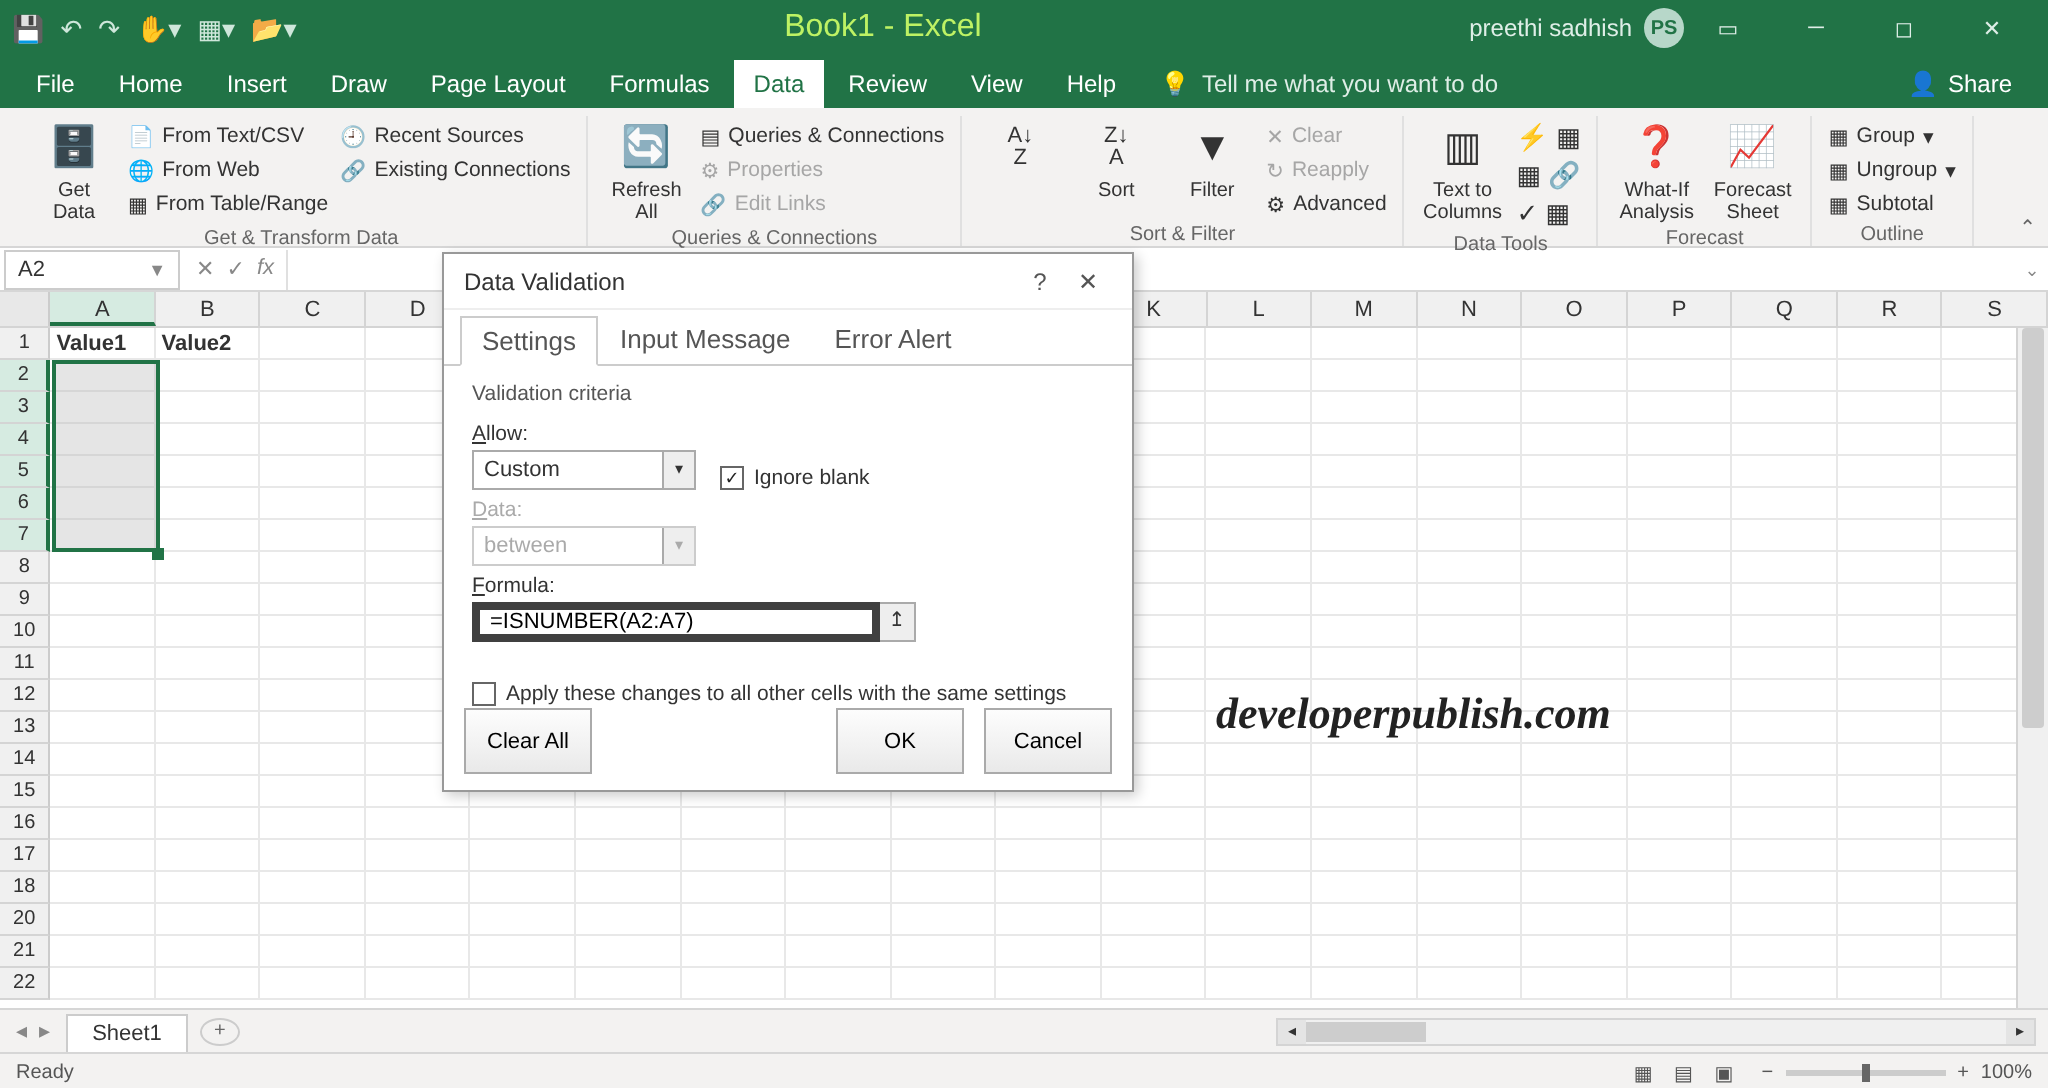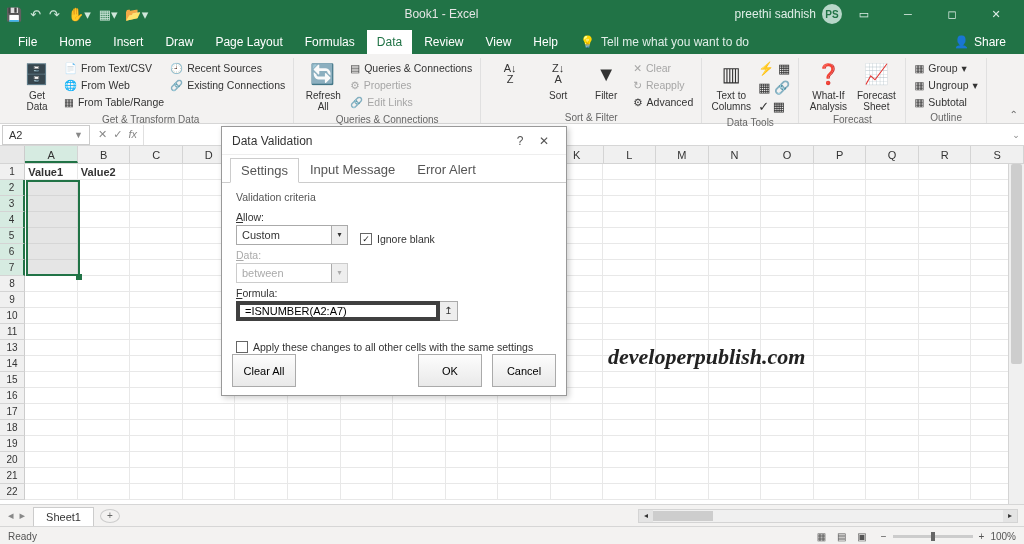--- a/index.html
+++ b/index.html
@@ -2,21 +2,21 @@
 <html><head>
 <meta charset="utf-8">
 <style>
 * { margin:0; padding:0; box-sizing:border-box; font-family:"Segoe UI",Arial,sans-serif; user-select:none; }
 body { width:1024px; height:544px; background:#fff; overflow:hidden; position:relative; font-size:12px; color:#333; }
 
 
 .titlebar { height:28px; background:#217346; display:flex; align-items:center; padding:0 6px; color:#fff; }
 .titlebar .qat { display:flex; align-items:center; gap:8px; }
 .titlebar .qat span { color:#cfe7db; font-size:13px; }
-.titlebar .title { flex:1; text-align:center; font-size:12px; color:#e5e5e5; }
+.titlebar .title { flex:1; text-align:center; font-size:16px; color:#bef264; }
 .titlebar .user { display:flex; align-items:center; gap:6px; font-size:12px; color:#dfeee7; }
 .titlebar .avatar { width:20px; height:20px; border-radius:50%; background:#b7d7c9; color:#217346; display:flex; align-items:center; justify-content:center; font-size:10px; font-weight:600; }
 .titlebar .winbtn { width:44px; height:28px; display:flex; align-items:center; justify-content:center; color:#dfeee7; font-size:11px; }
 
 
 .tabstrip { height:26px; background:#217346; display:flex; align-items:flex-end; padding:0 8px; gap:2px; color:#fff; }
 .tabstrip .tab { padding:5px 10px; font-size:12px; cursor:pointer; }
 .tabstrip .tab.active { background:#fff; color:#217346; }
 .tabstrip .tell { display:flex; align-items:center; gap:6px; padding:5px 10px; color:#dfeee7; font-size:12px; }
 .tabstrip .spacer { flex:1; }
@@ -527,20 +527,42 @@
         <div class="cell"></div>
         <div class="cell"></div>
         <div class="cell"></div>
         <div class="cell"></div>
         <div class="cell"></div>
         <div class="cell"></div>
         <div class="cell"></div>
         <div class="cell"></div>
       </div>
       <div class="row">
+        <div class="rh">12</div>
+        <div class="cell"></div>
+        <div class="cell"></div>
+        <div class="cell"></div>
+        <div class="cell"></div>
+        <div class="cell"></div>
+        <div class="cell"></div>
+        <div class="cell"></div>
+        <div class="cell"></div>
+        <div class="cell"></div>
+        <div class="cell"></div>
+        <div class="cell"></div>
+        <div class="cell"></div>
+        <div class="cell"></div>
+        <div class="cell"></div>
+        <div class="cell"></div>
+        <div class="cell"></div>
+        <div class="cell"></div>
+        <div class="cell"></div>
+        <div class="cell"></div>
+      </div>
+      <div class="row">
         <div class="rh">13</div>
         <div class="cell"></div>
         <div class="cell"></div>
         <div class="cell"></div>
         <div class="cell"></div>
         <div class="cell"></div>
         <div class="cell"></div>
         <div class="cell"></div>
         <div class="cell"></div>
         <div class="cell"></div>
@@ -638,42 +660,20 @@
         <div class="cell"></div>
         <div class="cell"></div>
         <div class="cell"></div>
         <div class="cell"></div>
         <div class="cell"></div>
         <div class="cell"></div>
         <div class="cell"></div>
       </div>
       <div class="row">
         <div class="rh">18</div>
-        <div class="cell"></div>
-        <div class="cell"></div>
-        <div class="cell"></div>
-        <div class="cell"></div>
-        <div class="cell"></div>
-        <div class="cell"></div>
-        <div class="cell"></div>
-        <div class="cell"></div>
-        <div class="cell"></div>
-        <div class="cell"></div>
-        <div class="cell"></div>
-        <div class="cell"></div>
-        <div class="cell"></div>
-        <div class="cell"></div>
-        <div class="cell"></div>
-        <div class="cell"></div>
-        <div class="cell"></div>
-        <div class="cell"></div>
-        <div class="cell"></div>
-      </div>
-      <div class="row">
-        <div class="rh">19</div>
         <div class="cell"></div>
         <div class="cell"></div>
         <div class="cell"></div>
         <div class="cell"></div>
         <div class="cell"></div>
         <div class="cell"></div>
         <div class="cell"></div>
         <div class="cell"></div>
         <div class="cell"></div>
         <div class="cell"></div>

